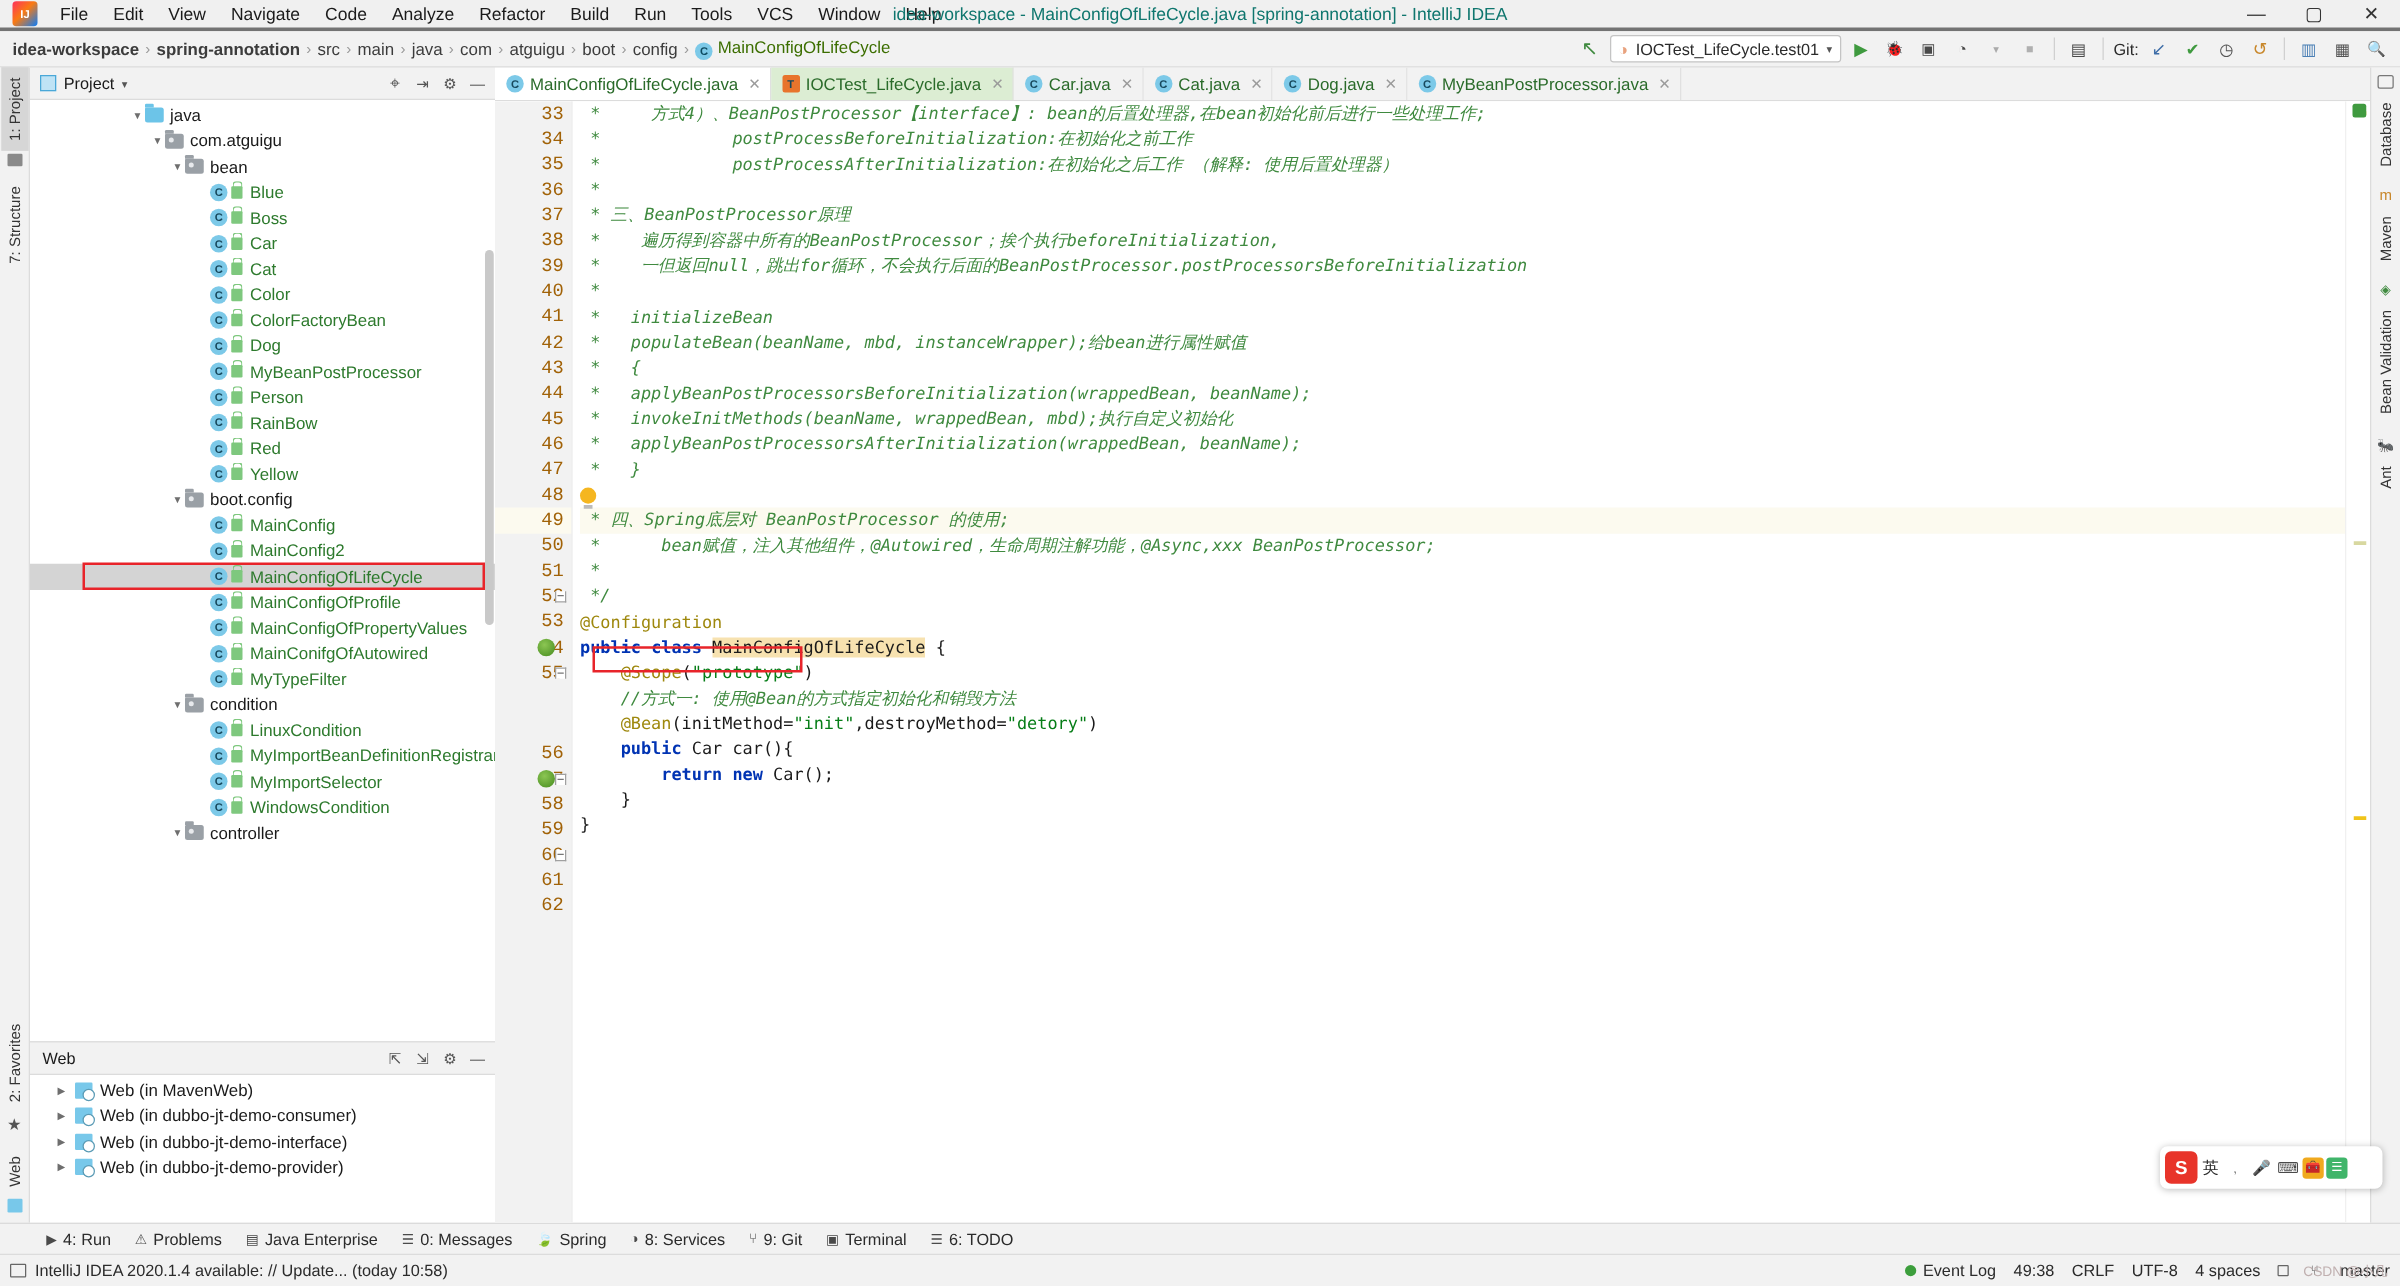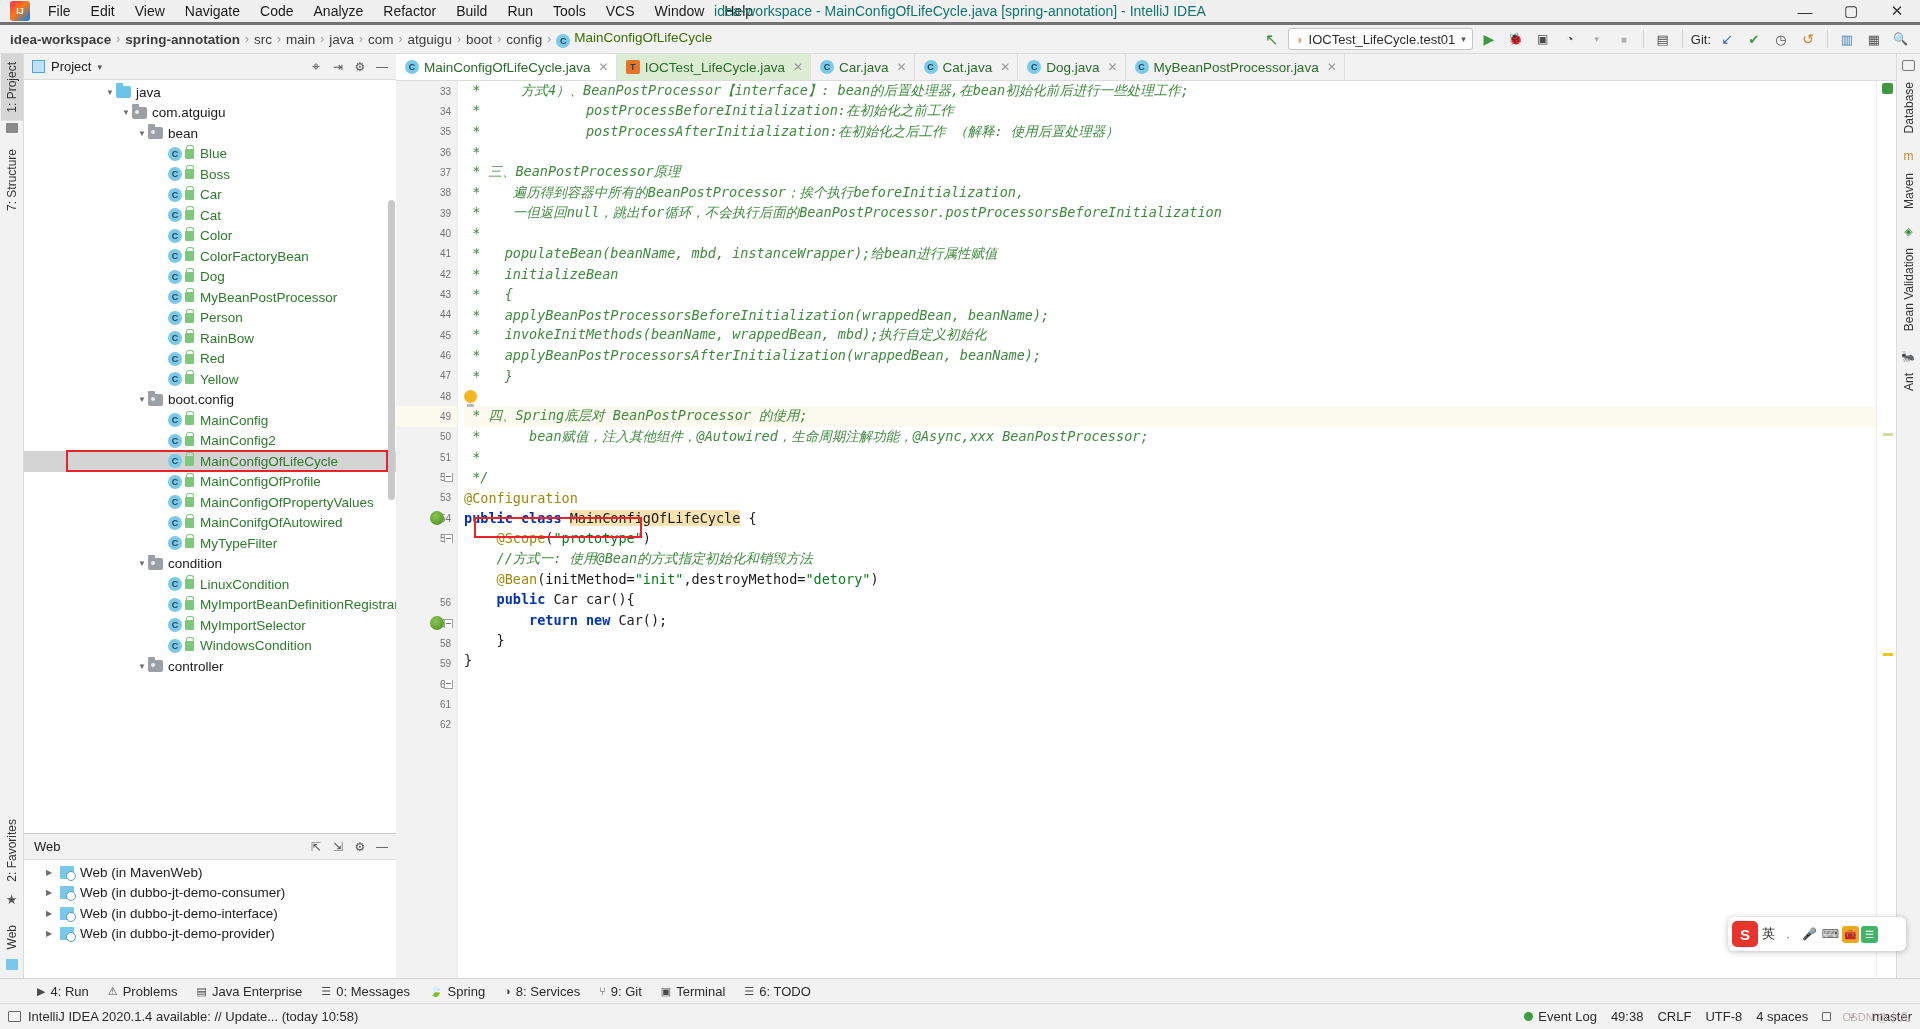--- a/index.html
+++ b/index.html
@@ -183,22 +183,22 @@
   }
   .ticon.test { background: #e8742c; border-radius: 2px; }
 
   .codearea { flex: 1; display: flex; min-height: 0; position: relative; background: #fff; overflow: hidden; }
   .gutter {
     width: 62px; background: #f2f2f2; flex: none; position: relative; padding-top: 0px;
     border-right: 1px solid #eee;
   }
   .gline {
     height: 20.33px; display: flex; align-items: center; justify-content: flex-end;
-    padding-right: 6px; font-size: 10px; color: #737373;
-    font-family: Liberation Sans, sans-serif;
+    padding-right: 6px; font-size: 15px; color: #a16207;
+    font-family: Liberation Mono, monospace;
   }
   .gline.hl { background: #fcfaef; }
   .code { flex: 1; position: relative; overflow: hidden; padding-left: 6px; }
   .cline {
     height: 20.33px; display: flex; align-items: center; white-space: pre;
     font-family: "DejaVu Sans Mono", monospace; font-size: 13.5px;
   }
   .cline.hl { background: #fcfaef; }
   .cm { color: #3f8a3f; font-style: italic; }
   .kw { color: #0033b3; font-weight: bold; }
@@ -736,22 +736,22 @@
           </div>
         <div class="code" id="code">
             <div class="cline"><span class="cm"> *     方式4）、BeanPostProcessor【interface】: bean的后置处理器,在bean初始化前后进行一些处理工作;</span></div>
             <div class="cline"><span class="cm"> *             postProcessBeforeInitialization:在初始化之前工作</span></div>
             <div class="cline"><span class="cm"> *             postProcessAfterInitialization:在初始化之后工作 （解释: 使用后置处理器）</span></div>
             <div class="cline"><span class="cm"> *</span></div>
             <div class="cline"><span class="cm"> * 三、BeanPostProcessor原理</span></div>
             <div class="cline"><span class="cm"> *    遍历得到容器中所有的BeanPostProcessor；挨个执行beforeInitialization,</span></div>
             <div class="cline"><span class="cm"> *    一但返回null，跳出for循环，不会执行后面的BeanPostProcessor.postProcessorsBeforeInitialization</span></div>
             <div class="cline"><span class="cm"> *</span></div>
+            <div class="cline"><span class="cm"> *   initializeBean</span></div>
             <div class="cline"><span class="cm"> *   populateBean(beanName, mbd, instanceWrapper);给bean进行属性赋值</span></div>
-            <div class="cline"><span class="cm"> *   initializeBean</span></div>
             <div class="cline"><span class="cm"> *   {</span></div>
             <div class="cline"><span class="cm"> *   applyBeanPostProcessorsBeforeInitialization(wrappedBean, beanName);</span></div>
             <div class="cline"><span class="cm"> *   invokeInitMethods(beanName, wrappedBean, mbd);执行自定义初始化</span></div>
             <div class="cline"><span class="cm"> *   applyBeanPostProcessorsAfterInitialization(wrappedBean, beanName);</span></div>
             <div class="cline"><span class="cm"> *   }</span></div>
             <div class="cline"><span class="bulb"></span></div>
             <div class="cline hl"><span class="cm"> * 四、Spring底层对 BeanPostProcessor 的使用;</span></div>
             <div class="cline"><span class="cm"> *      bean赋值，注入其他组件，@Autowired，生命周期注解功能，@Async,xxx BeanPostProcessor;</span></div>
             <div class="cline"><span class="cm"> *</span></div>
             <div class="cline"><span class="cm"> */</span></div>

